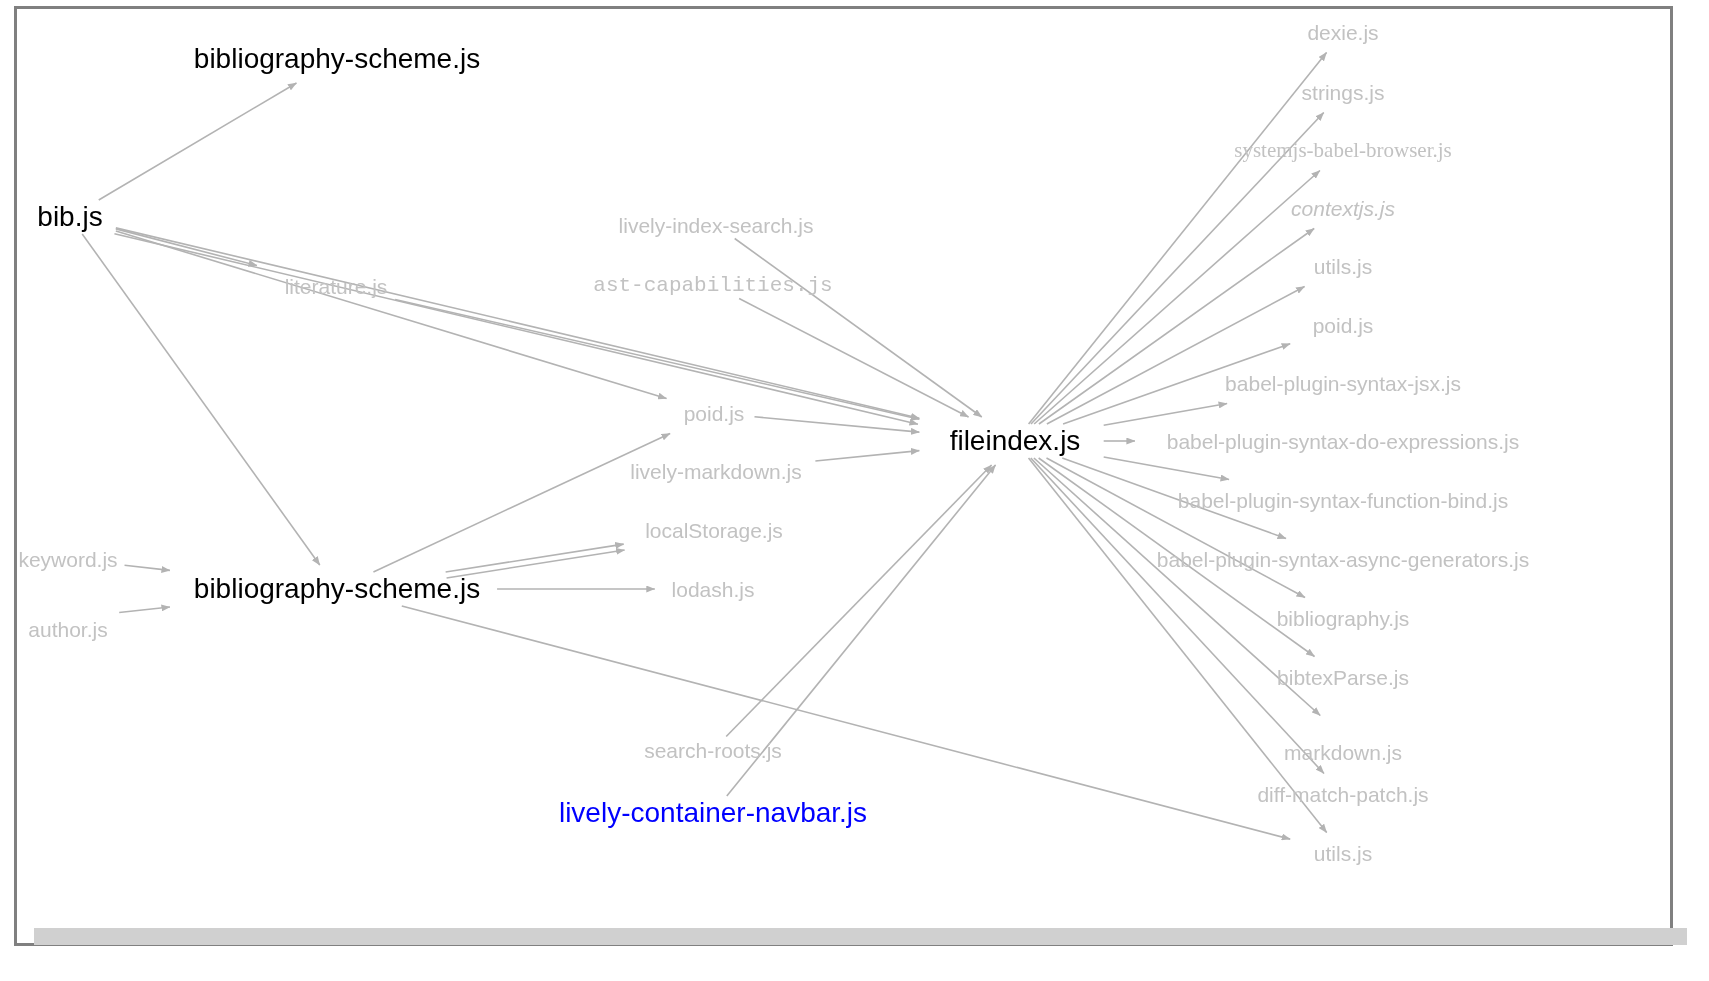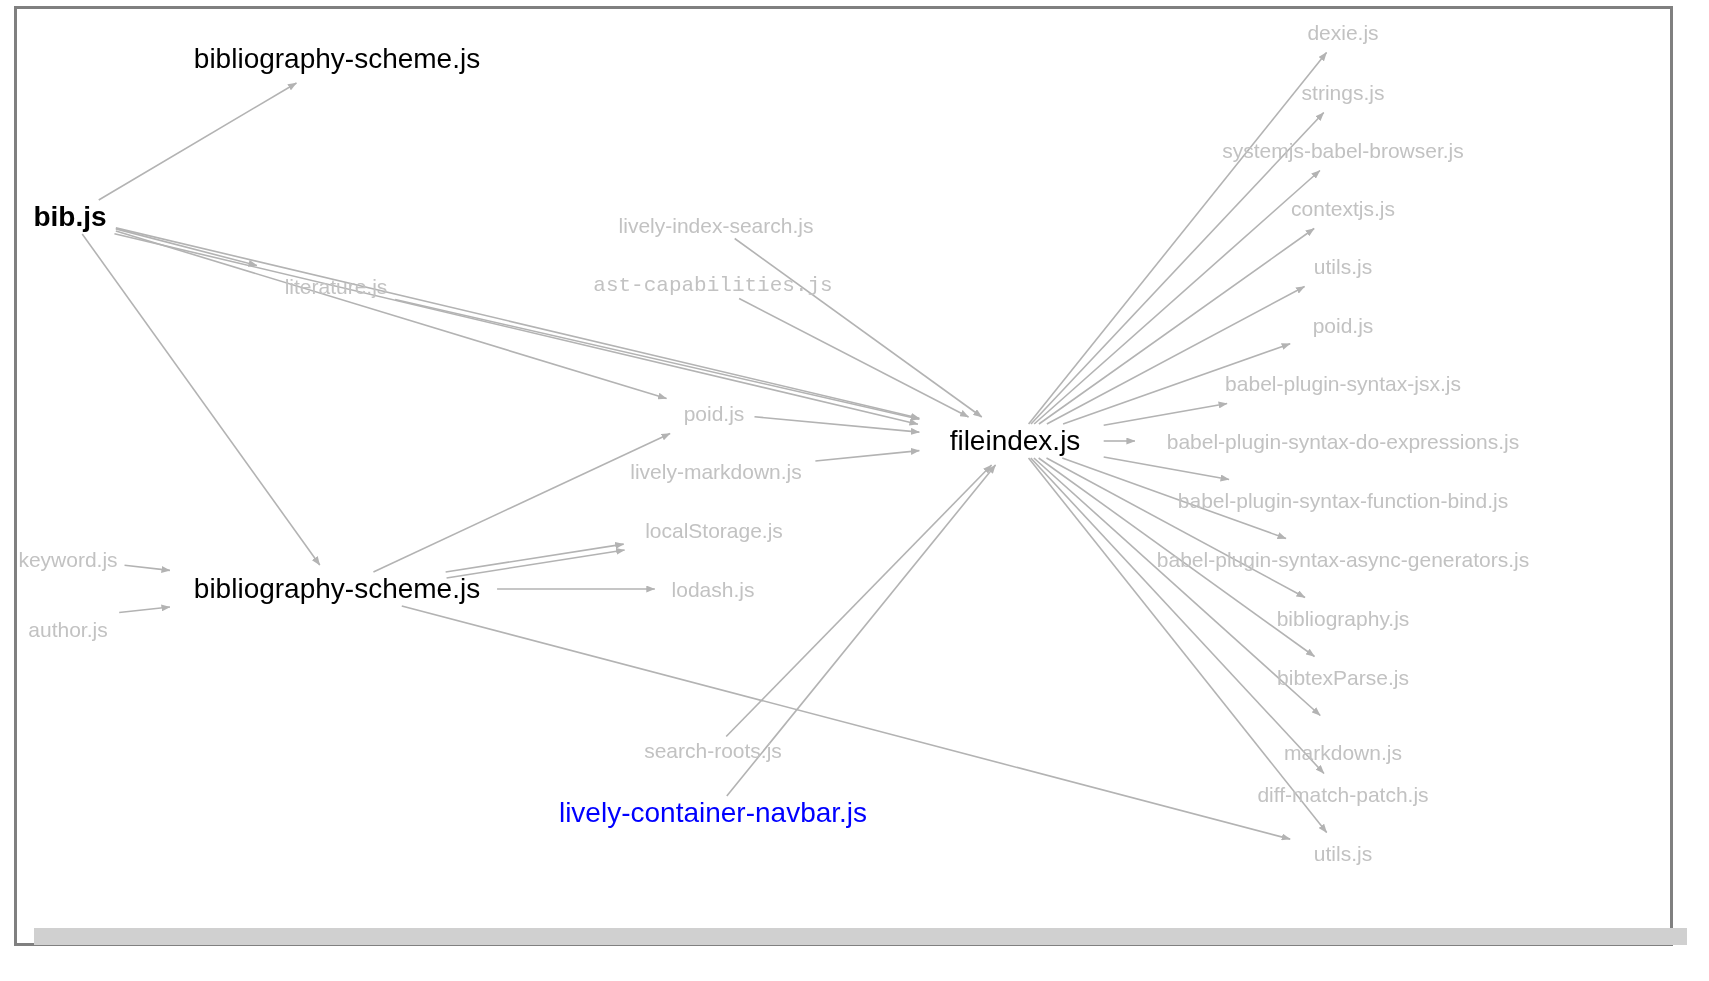--- a/index.html
+++ b/index.html
@@ -128,39 +128,39 @@
           <line x1="1086.68" y1="432" x2="1117.865" y2="432" stroke="#b3b3b3" stroke-width="1.6" marker-end="url(#arrowhead)"></line>
           <line x1="1086.68" y1="447.95158536585365" x2="1212.0338983050847" y2="470.5" stroke="#b3b3b3" stroke-width="1.6" marker-end="url(#arrowhead)"></line>
           <line x1="1045.2542372881355" y1="449" x2="1269.0169491525423" y2="529.5" stroke="#b3b3b3" stroke-width="1.6" marker-end="url(#arrowhead)"></line>
           <line x1="1029.502824858757" y1="449" x2="1288.0112994350281" y2="588.5" stroke="#b3b3b3" stroke-width="1.6" marker-end="url(#arrowhead)"></line>
           <line x1="1021.6271186440678" y1="449" x2="1297.5084745762713" y2="647.5" stroke="#b3b3b3" stroke-width="1.6" marker-end="url(#arrowhead)"></line>
           <line x1="1016.9016949152542" y1="449" x2="1303.206779661017" y2="706.5" stroke="#b3b3b3" stroke-width="1.6" marker-end="url(#arrowhead)"></line>
           <line x1="1013.7960339943343" y1="449" x2="1306.9518413597734" y2="764.5" stroke="#b3b3b3" stroke-width="1.6" marker-end="url(#arrowhead)"></line>
           <line x1="1011.5339805825242" y1="449" x2="1309.6796116504854" y2="823.5" stroke="#b3b3b3" stroke-width="1.6" marker-end="url(#arrowhead)"></line>
         </svg>
       <div id="node-layer">
-          <div class="node node-black" style="left: 53px; top: 208px; font-weight: bold;">bib.js</div>
+          <div class="node node-black" style="left: 53px; top: 208px;">bib.js</div>
           <div class="node node-black" style="left: 320px; top: 50px;">bibliography-scheme.js</div>
           <div class="node node-black" style="left: 320px; top: 580px;">bibliography-scheme.js</div>
           <div class="node node-black" style="left: 998px; top: 432px;">fileindex.js</div>
           <div class="node node-blue" style="left: 696px; top: 804px;">lively-container-navbar.js</div>
           <div class="node node-gray" style="left: 319px; top: 277px;">literature.js</div>
           <div class="node node-gray" style="left: 697px; top: 404px;">poid.js</div>
           <div class="node node-gray" style="left: 699px; top: 216px;">lively-index-search.js</div>
           <div class="node node-gray" style="left: 696px; top: 276px; font-family: Liberation Mono, monospace;">ast-capabilities.js</div>
           <div class="node node-gray" style="left: 699px; top: 462px;">lively-markdown.js</div>
           <div class="node node-gray" style="left: 697px; top: 521px;">localStorage.js</div>
           <div class="node node-gray" style="left: 696px; top: 580px;">lodash.js</div>
           <div class="node node-gray" style="left: 51px; top: 550px;">keyword.js</div>
           <div class="node node-gray" style="left: 51px; top: 620px;">author.js</div>
           <div class="node node-gray" style="left: 696px; top: 741px;">search-roots.js</div>
           <div class="node node-gray" style="left: 1326px; top: 23px;">dexie.js</div>
           <div class="node node-gray" style="left: 1326px; top: 83px;">strings.js</div>
-          <div class="node node-gray" style="left: 1326px; top: 141px;">systemjs-babel-browser.js</div>
-          <div class="node node-gray" style="left: 1326px; top: 199px;">contextjs.js</div>
+          <div class="node node-gray" style="left: 1326px; top: 141px; font-family: Liberation Serif, serif;">systemjs-babel-browser.js</div>
+          <div class="node node-gray" style="left: 1326px; top: 199px; font-style: italic;">contextjs.js</div>
           <div class="node node-gray" style="left: 1326px; top: 257px;">utils.js</div>
           <div class="node node-gray" style="left: 1326px; top: 316px;">poid.js</div>
           <div class="node node-gray" style="left: 1326px; top: 374px;">babel-plugin-syntax-jsx.js</div>
           <div class="node node-gray" style="left: 1326px; top: 432px;">babel-plugin-syntax-do-expressions.js</div>
           <div class="node node-gray" style="left: 1326px; top: 491px;">babel-plugin-syntax-function-bind.js</div>
           <div class="node node-gray" style="left: 1326px; top: 550px;">babel-plugin-syntax-async-generators.js</div>
           <div class="node node-gray" style="left: 1326px; top: 609px;">bibliography.js</div>
           <div class="node node-gray" style="left: 1326px; top: 668px;">bibtexParse.js</div>
           <div class="node node-gray" style="left: 1326px; top: 743px;">markdown.js</div>
           <div class="node node-gray" style="left: 1326px; top: 785px;">diff-match-patch.js</div>

